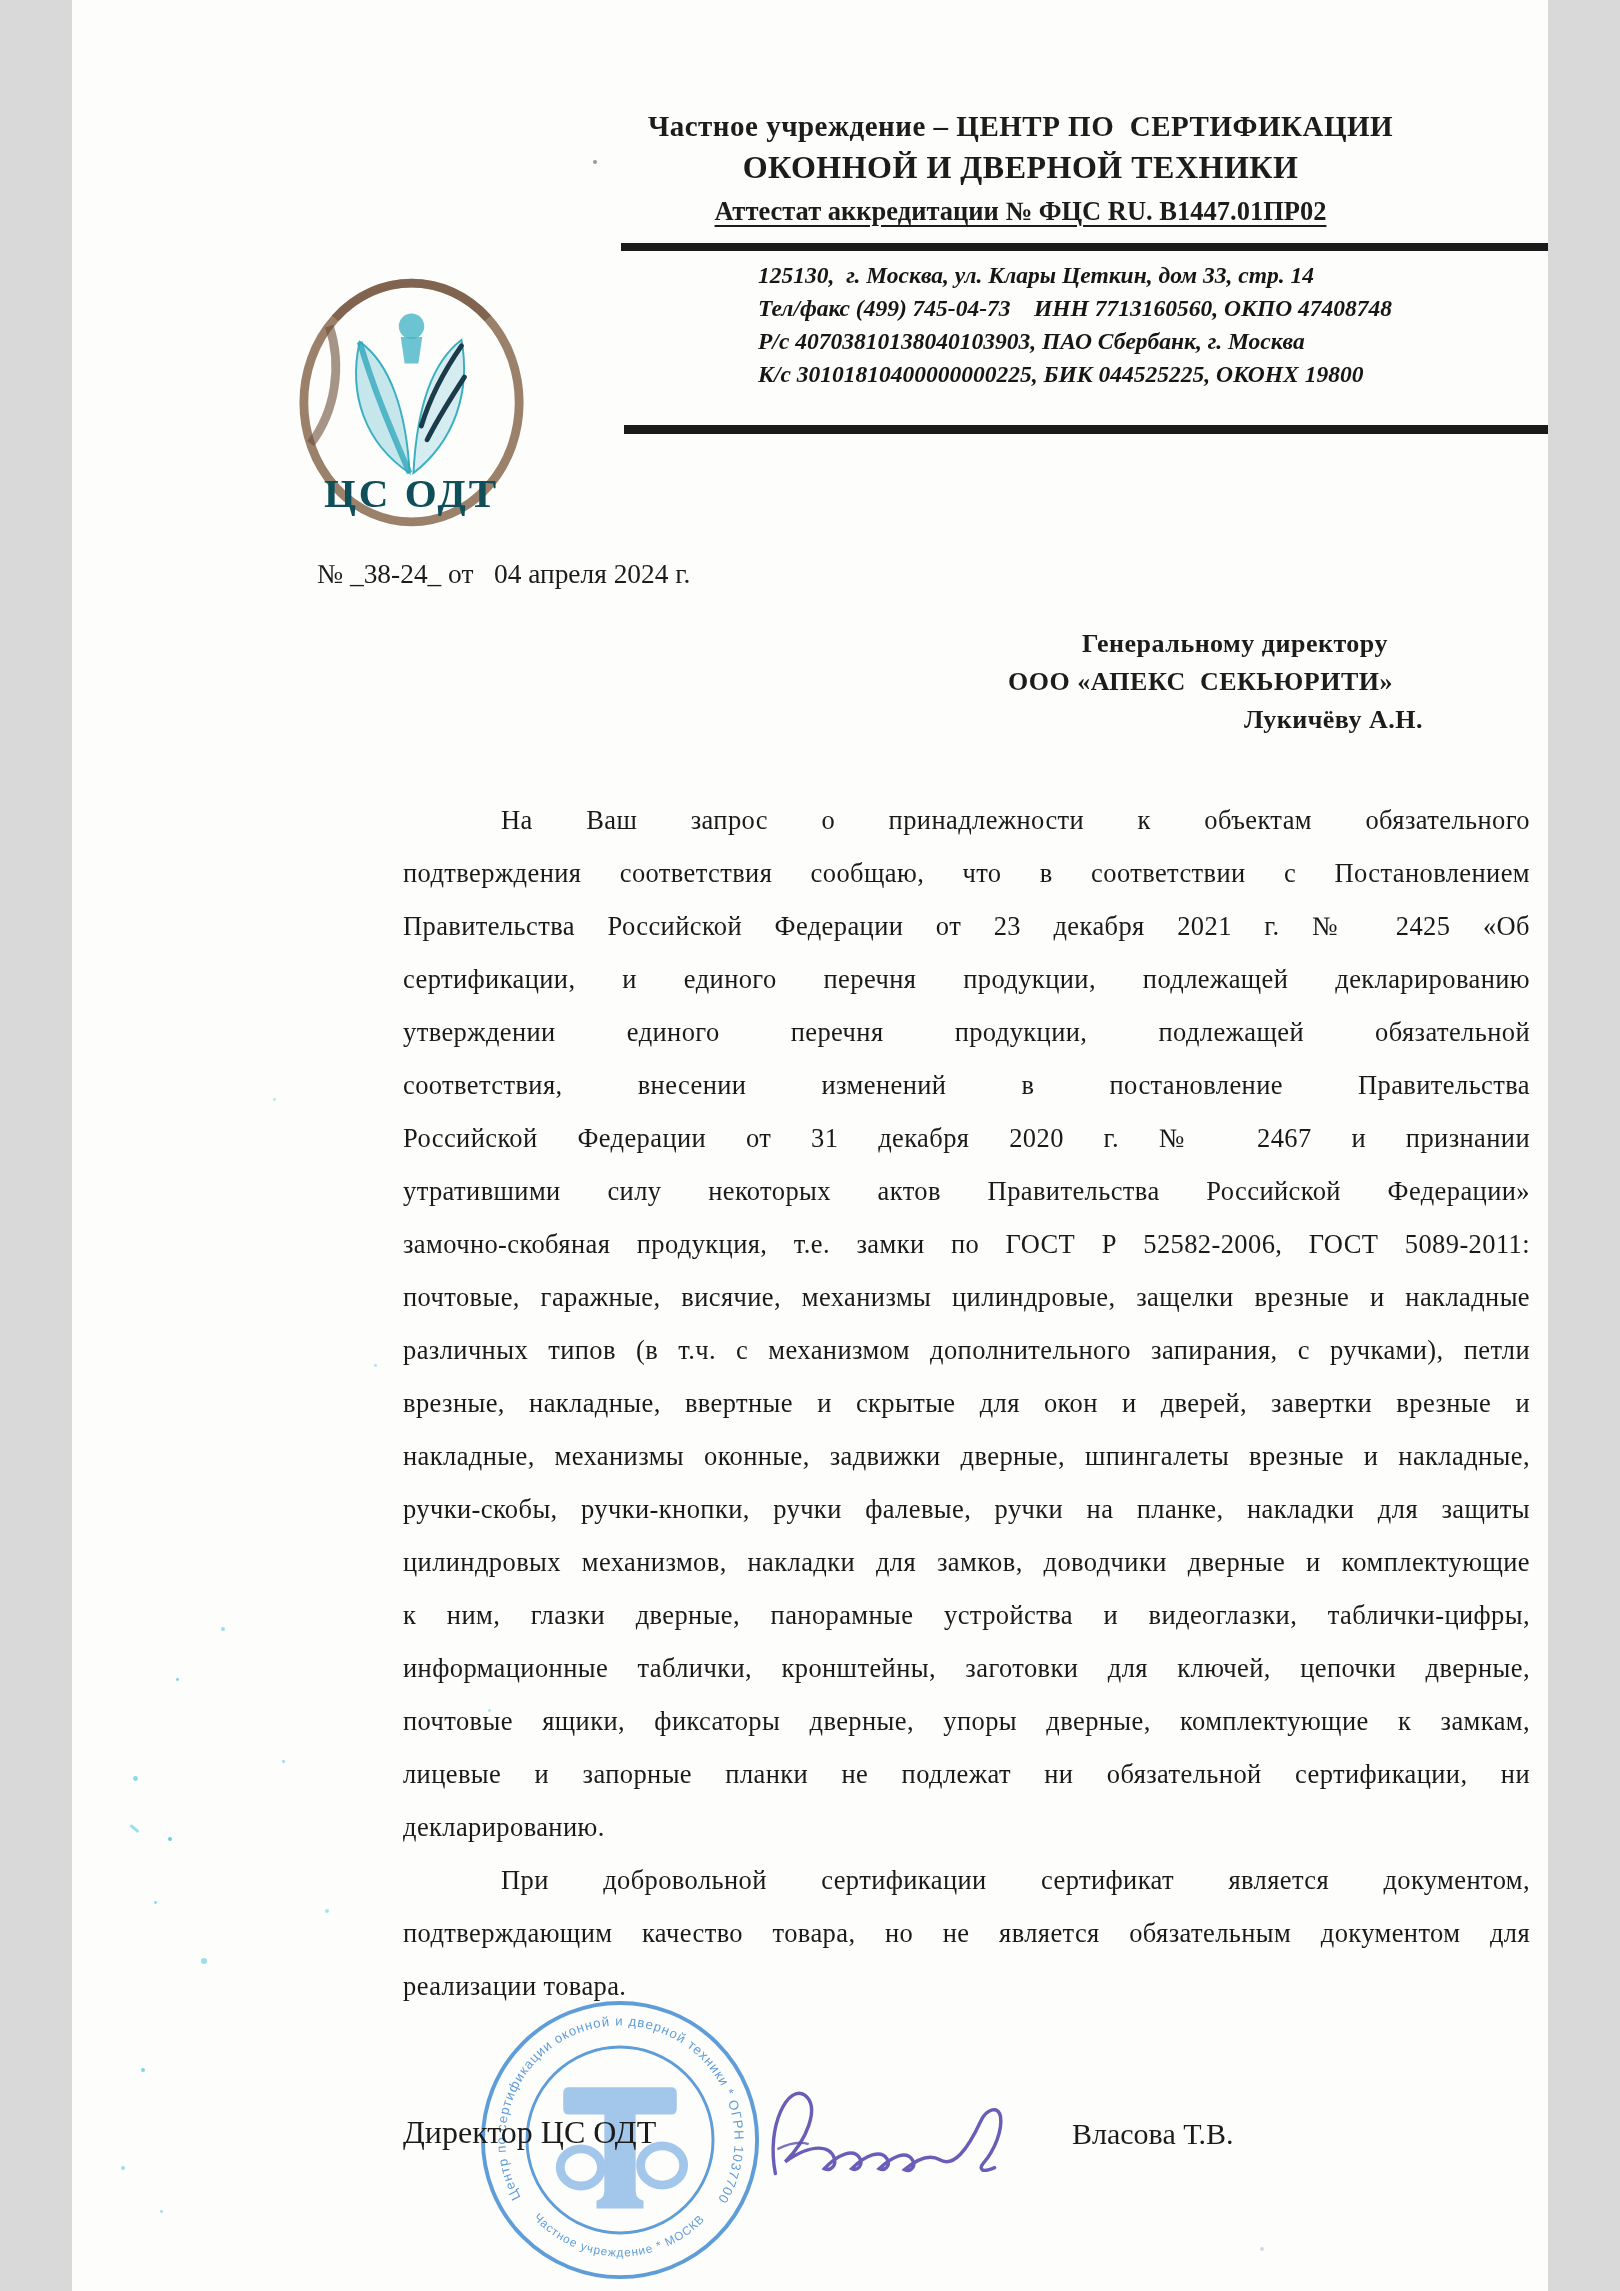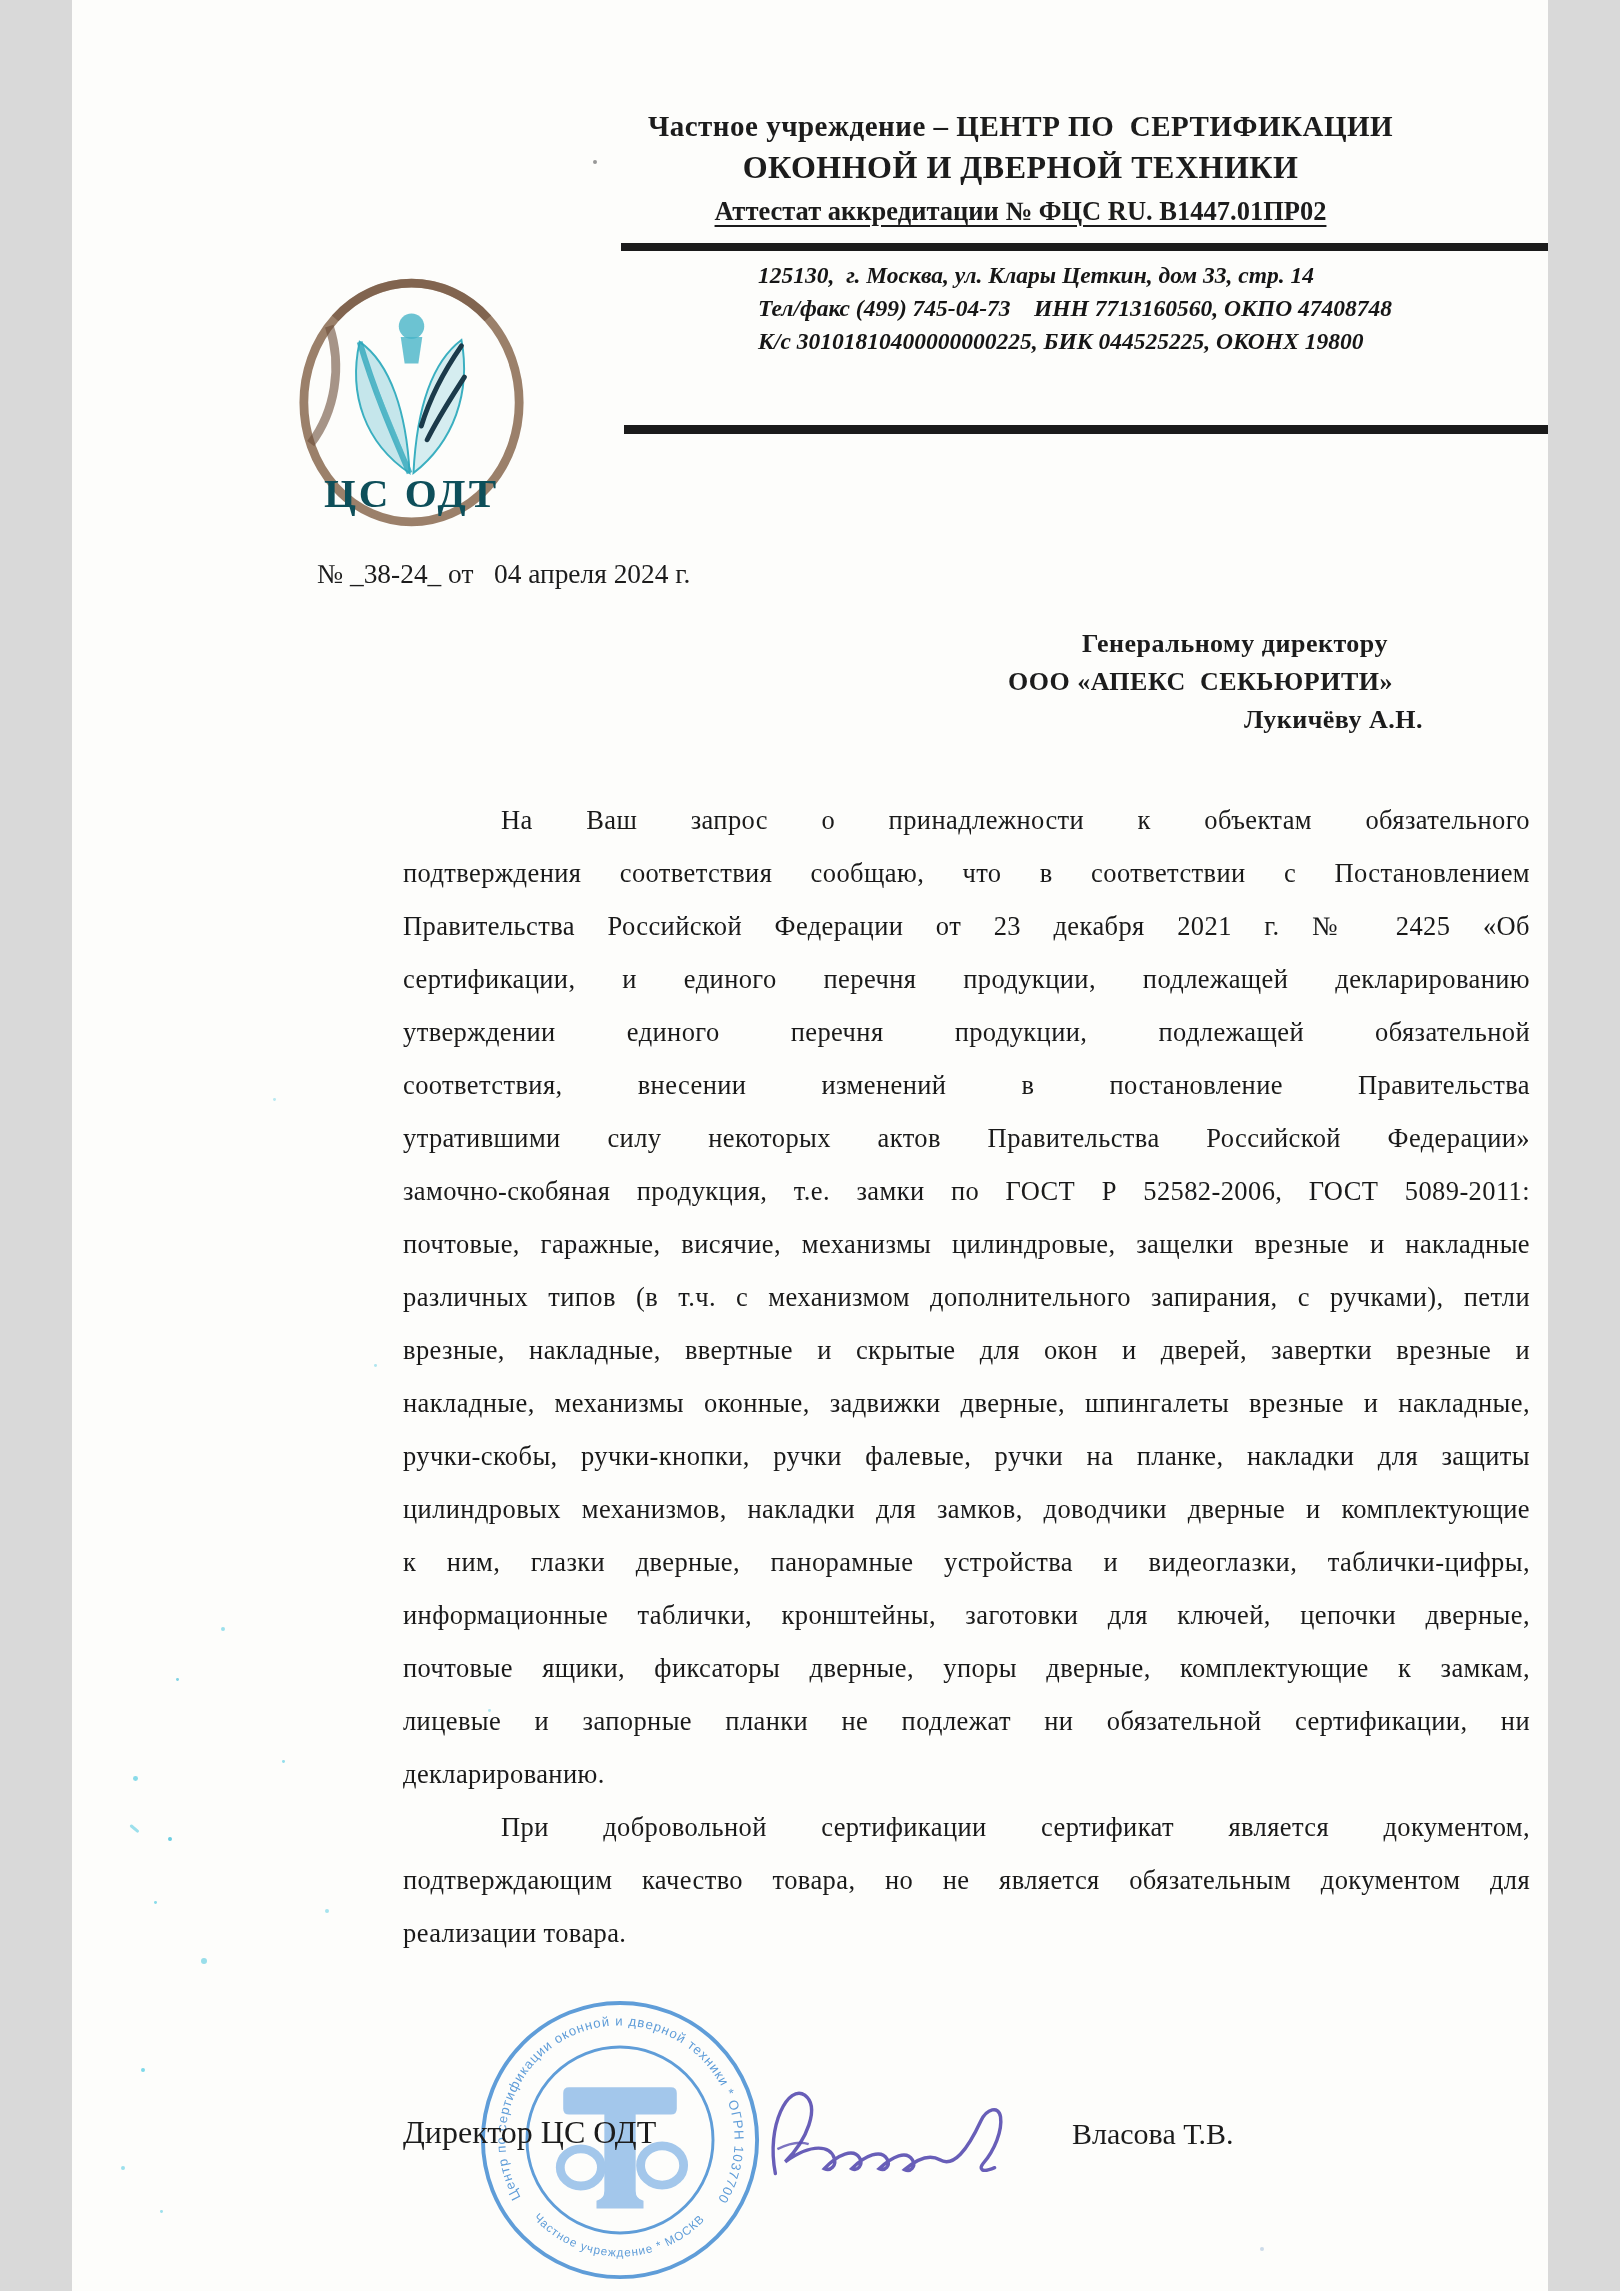--- a/index.html
+++ b/index.html
@@ -66,20 +66,21 @@
     <div class="org-line1 pre">Частное учреждение – ЦЕНТР ПО  СЕРТИФИКАЦИИ</div>
     <div class="org-line2 pre">ОКОННОЙ И ДВЕРНОЙ ТЕХНИКИ</div>
     <div class="accred pre">Аттестат аккредитации № ФЦС RU. В1447.01ПР02</div>
   </div>
 
   <div class="abs bar bar1"></div>
 
   <div class="abs contacts">
       <div class="pre">125130,  г. Москва, ул. Клары Цеткин, дом 33, стр. 14</div>
       <div class="pre">Тел/факс (499) 745-04-73    ИНН 7713160560, ОКПО 47408748</div>
+      <div class="pre">Р/с 40703810138040103903, ПАО Сбербанк, г. Москва</div>
       <div class="pre">К/с 30101810400000000225, БИК 044525225, ОКОНХ 19800</div>
     </div>
 
   <div class="abs bar bar2"></div>
 
   <div class="abs logo-wrap">
     <svg width="230" height="257" viewBox="0 0 235 262">
       <ellipse cx="117" cy="128" rx="110" ry="122" fill="none" stroke="#8a6a50" stroke-width="9" opacity="0.85"></ellipse>
       <path d="M 14 170 A 110 122 0 0 0 33 50" fill="none" stroke="#6d4e3a" stroke-width="9" opacity="0.6"></path>
       <path d="M 39 42 A 110 122 0 0 1 195 42" fill="none" stroke="#6b4c39" stroke-width="9" opacity="0.55"></path>
@@ -105,20 +106,21 @@
   <div class="abs addr-line addr3 pre">Лукичёву А.Н.</div>
 
   <div class="abs body-text">
     <div class="para">
         <div class="body-line">На Ваш запрос о принадлежности к объектам обязательного</div>
         <div class="body-line">подтверждения соответствия сообщаю, что в соответствии с Постановлением</div>
         <div class="body-line">Правительства Российской Федерации от 23 декабря 2021 г. № 2425 «Об</div>
         <div class="body-line">сертификации, и единого перечня продукции, подлежащей декларированию</div>
         <div class="body-line">утверждении единого перечня продукции, подлежащей обязательной</div>
         <div class="body-line">соответствия, внесении изменений в постановление Правительства</div>
+        <div class="body-line">Российской Федерации от 31 декабря 2020 г. № 2467 и признании</div>
         <div class="body-line">утратившими силу некоторых актов Правительства Российской Федерации»</div>
         <div class="body-line">замочно-скобяная продукция, т.е. замки по ГОСТ Р 52582-2006, ГОСТ 5089-2011:</div>
         <div class="body-line">почтовые, гаражные, висячие, механизмы цилиндровые, защелки врезные и накладные</div>
         <div class="body-line">различных типов (в т.ч. с механизмом дополнительного запирания, с ручками), петли</div>
         <div class="body-line">врезные, накладные, ввертные и скрытые для окон и дверей, завертки врезные и</div>
         <div class="body-line">накладные, механизмы оконные, задвижки дверные, шпингалеты врезные и накладные,</div>
         <div class="body-line">ручки-скобы, ручки-кнопки, ручки фалевые, ручки на планке, накладки для защиты</div>
         <div class="body-line">цилиндровых механизмов, накладки для замков, доводчики дверные и комплектующие</div>
         <div class="body-line">к ним, глазки дверные, панорамные устройства и видеоглазки, таблички-цифры,</div>
         <div class="body-line">информационные таблички, кронштейны, заготовки для ключей, цепочки дверные,</div>

